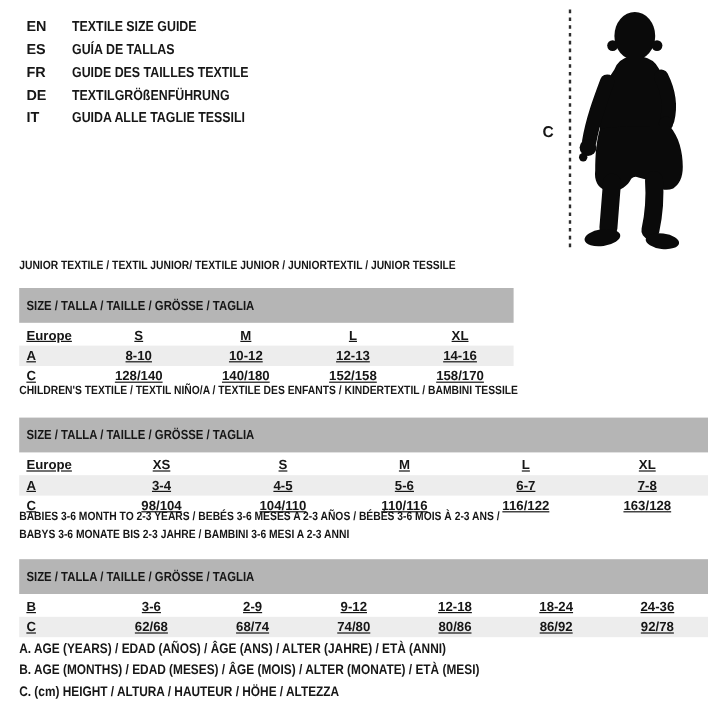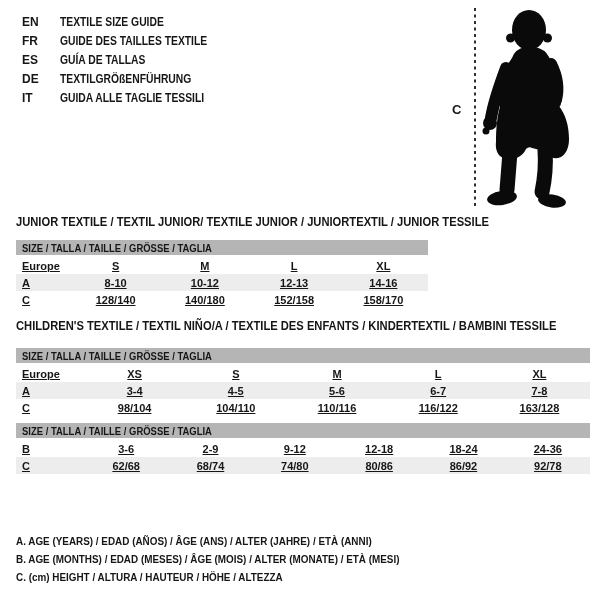--- a/index.html
+++ b/index.html
@@ -18,27 +18,27 @@
   
   .measure-line{position:absolute;left:472px;top:6px;width:6px;height:204px;}
   .c-label{position:absolute;left:452px;top:102px;font-size:13px;}
   .silhouette{position:absolute;left:479px;top:2px;}
 
   
   .section{position:absolute;left:16px;}
   #sec-junior{top:215px;width:412px;}
   #sec-children{top:319px;width:574px;}
   #sec-babies{top:423px;width:574px;}
-  .tbl-title{font-size:13px;line-height:13px;}
+  .tbl-title{font-size:10px;line-height:13px;}
   #sec-babies .tbl-title{line-height:15px;}
   #sec-junior .tbl-titles{margin-bottom:12px;}
   #sec-children .tbl-titles{margin-bottom:16px;}
   #sec-babies .tbl-titles{margin-bottom:13px;}
   .size-bar{
-    height:15px;background:#b5b5b5;margin-bottom:2px;display:flex;align-items:center;
+    height:29px;background:#b5b5b5;margin-bottom:2px;display:flex;align-items:center;
     padding-left:6px;box-sizing:border-box;font-size:11px;
   }
   .trow{display:flex;height:17px;align-items:center;font-size:11px;text-decoration:underline;}
   .trow.shaded{background:#ededed;}
   .tlabel{padding-left:6px;box-sizing:border-box;text-align:left;}
   #sec-junior .tlabel{width:55px;flex:0 0 55px;}
   #sec-children .tlabel,#sec-babies .tlabel{width:68px;flex:0 0 68px;}
   .tcell{flex:1;text-align:center;}
 
   
@@ -49,26 +49,26 @@
 <body>
 
 <div class="canvas">
 
   <div class="langs">
     <div class="lang-row">
       <span class="lang-code">EN</span>
       <span class="cond">TEXTILE SIZE GUIDE</span>
     </div>
     <div class="lang-row">
+      <span class="lang-code">ES</span>
+      <span class="cond">GUÍA DE TALLAS</span>
+    </div>
+    <div class="lang-row">
       <span class="lang-code">FR</span>
       <span class="cond">GUIDE DES TAILLES TEXTILE</span>
-    </div>
-    <div class="lang-row">
-      <span class="lang-code">ES</span>
-      <span class="cond">GUÍA DE TALLAS</span>
     </div>
     <div class="lang-row">
       <span class="lang-code">DE</span>
       <span class="cond">TEXTILGRÖßENFÜHRUNG</span>
     </div>
     <div class="lang-row">
       <span class="lang-code">IT</span>
       <span class="cond">GUIDA ALLE TAGLIE TESSILI</span>
     </div>
   </div>
@@ -158,20 +158,24 @@
           <div class="tcell">98/104</div>
           <div class="tcell">104/110</div>
           <div class="tcell">110/116</div>
           <div class="tcell">116/122</div>
           <div class="tcell">163/128</div>
         </div>
       </div>
   </div>
 
   <div class="section" id="sec-babies">
+    <div class="tbl-titles">
+        <div class="tbl-title"><span class="cond">BABIES 3-6 MONTH TO 2-3 YEARS / BEBÉS 3-6 MESES A 2-3 AÑOS / BÉBÉS 3-6 MOIS À 2-3 ANS /</span></div>
+        <div class="tbl-title"><span class="cond">BABYS 3-6 MONATE BIS 2-3 JAHRE / BAMBINI 3-6 MESI A 2-3 ANNI</span></div>
+      </div>
     <div class="size-bar">
       <span class="cond">SIZE / TALLA / TAILLE / GRÖSSE / TAGLIA</span>
     </div>
     <div class="tbl-rows">
         <div class="trow">
           <div class="tlabel">B</div>
           <div class="tcell">3-6</div>
           <div class="tcell">2-9</div>
           <div class="tcell">9-12</div>
           <div class="tcell">12-18</div>

